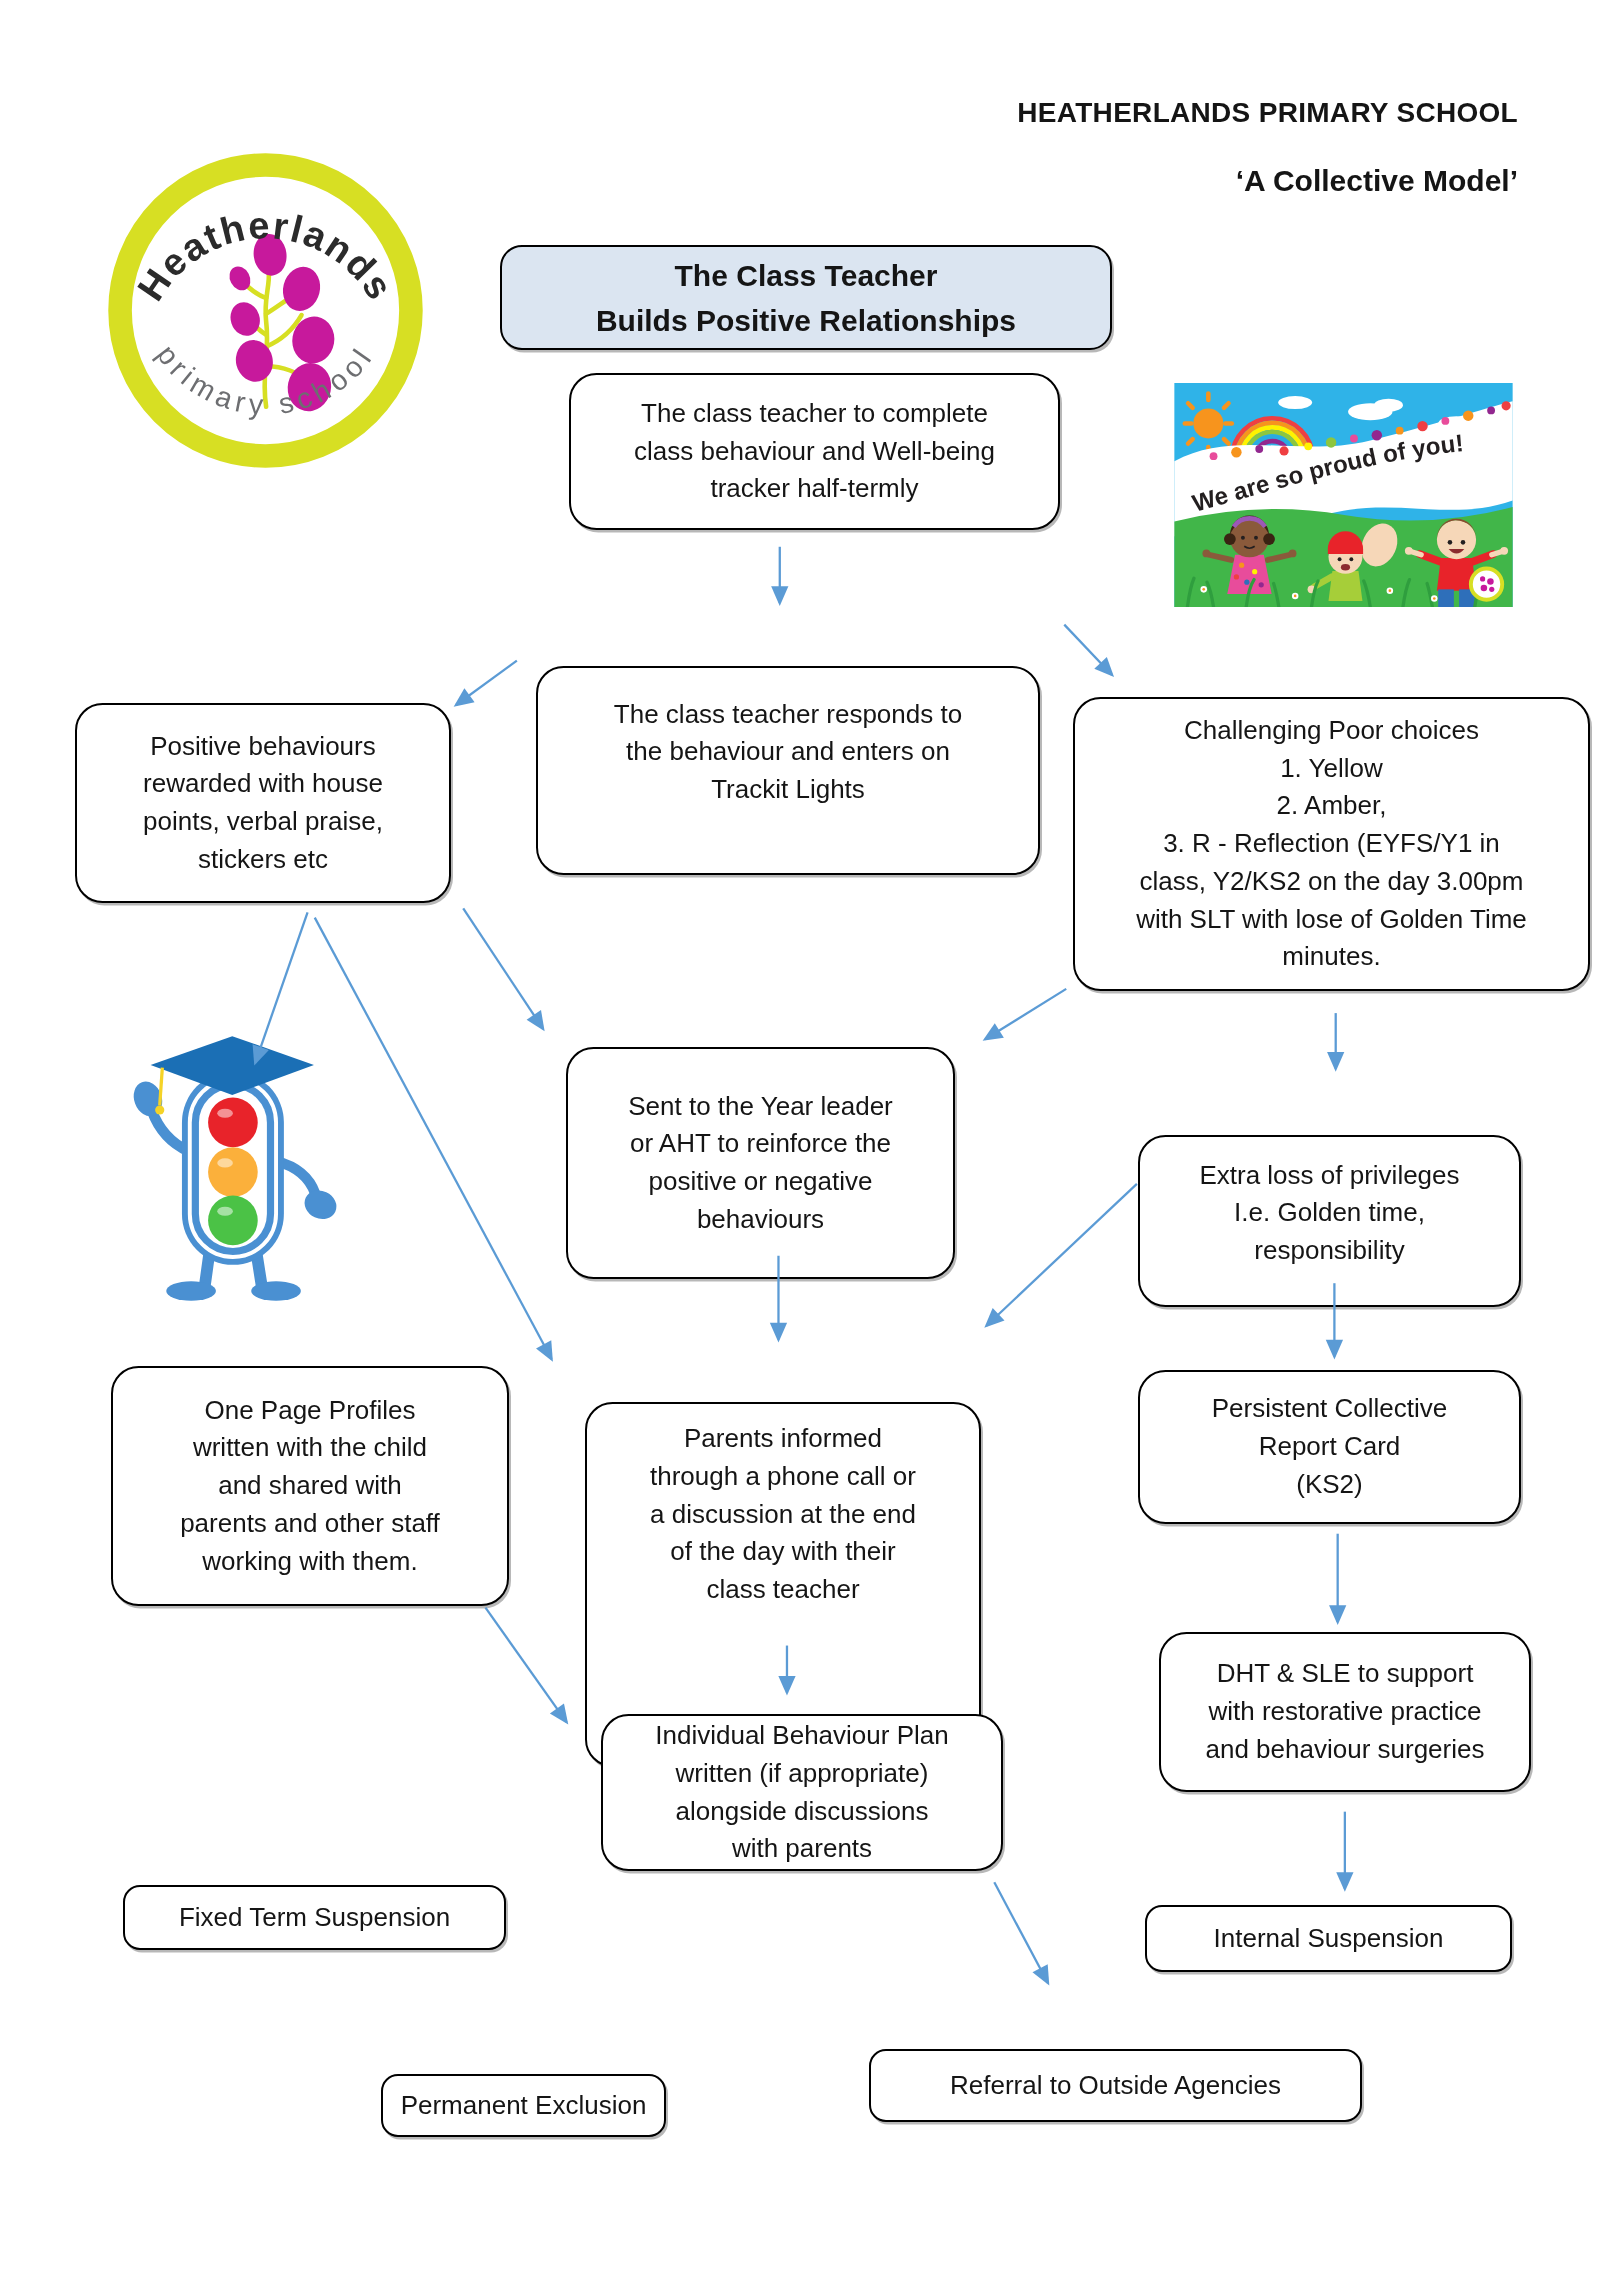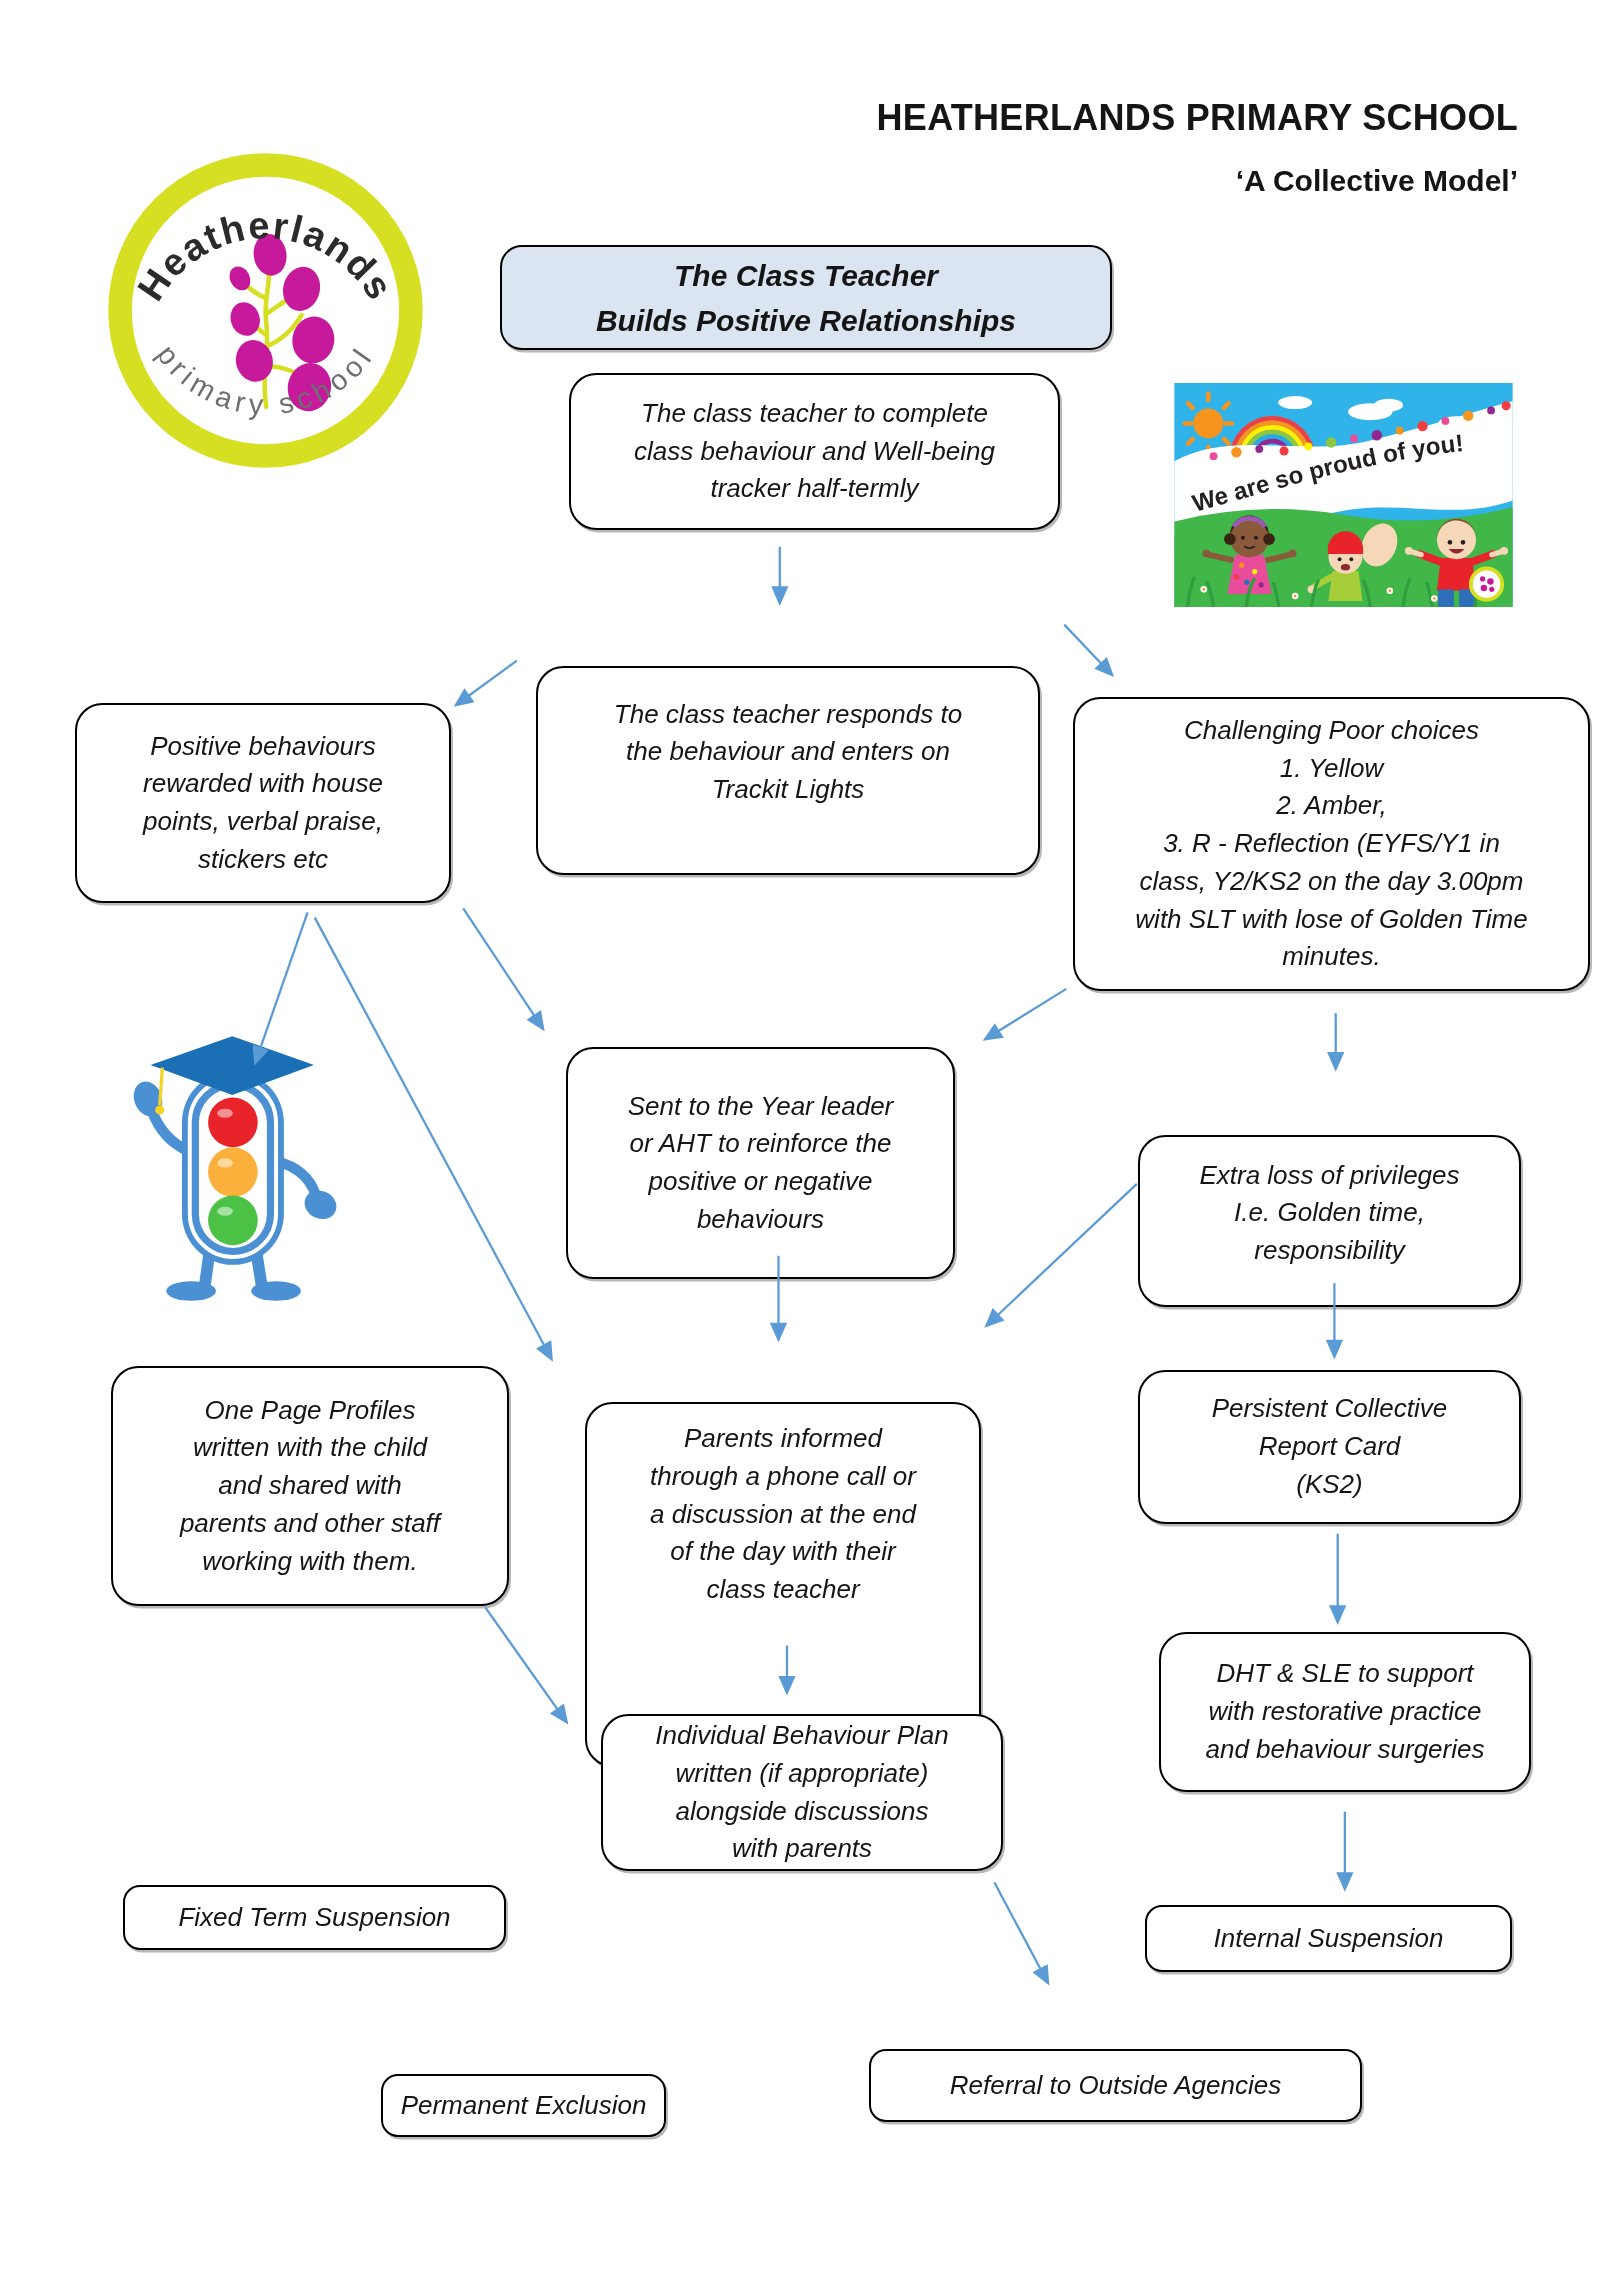--- a/index.html
+++ b/index.html
@@ -1,23 +1,23 @@
 <!DOCTYPE html>
 <html style="--arrow: #5b9bd5; --header_fill: #dbe5f1; --box_border: #000000; --logo_ring: #d7df23; --logo_leaf: #c7199c; --logo_text: #2b2b2b; --logo_subtext: #6d6e71; --traffic_red: #e8232a; --traffic_amber: #fbb03b; --traffic_green: #4bc246; --mascot_blue: #4a90d2; --sky: #2fb3e8; --grass: #41b649;font-size:10.5px"><head>
 <meta charset="utf-8">
 <style>
   html,body{margin:0;padding:0;background:#fff;}
   #canvas{position:relative;width:1623px;height:2295px;background:#fff;overflow:hidden;
           font-family:"Liberation Sans","DejaVu Sans",sans-serif;color:#151515;}
   .title{position:absolute;right:105px;white-space:nowrap;font-weight:bold;text-align:right;}
-  #title1{top:97px;font-size:36px;letter-spacing:0.3px;}
+  #title1{top:97px;font-size:28px;letter-spacing:0.3px;}
   #title2{top:164px;font-size:30px;}
   .fbox{position:absolute;box-sizing:border-box;border:2px solid #000;border-radius:27.5px;background:#fff;
         display:flex;align-items:center;justify-content:center;text-align:center;
-        font-size:26px;line-height:1.45;padding:4px 13px;box-shadow:2px 2.6px 0 rgba(0,0,0,.28);font-style:italic;}
+        font-size:26px;line-height:1.45;padding:4px 13px;box-shadow:2px 2.6px 0 rgba(0,0,0,.28);}
   .fbox .lbl{white-space:pre-line;}
   .top{align-items:flex-start;margin-top:38px;}
   .hdr{background:var(--header_fill);font-weight:bold;font-size:30px;line-height:1.5;border-radius:22px;}
   .small{border-radius:17px;}
   .fl{stroke:var(--arrow);stroke-width:3.5px;}
   .ahfill{fill:var(--arrow);}
   #arrow-layer{position:absolute;left:0;top:0;pointer-events:none;}
   svg{display:block;}
 </style>
 </head>

